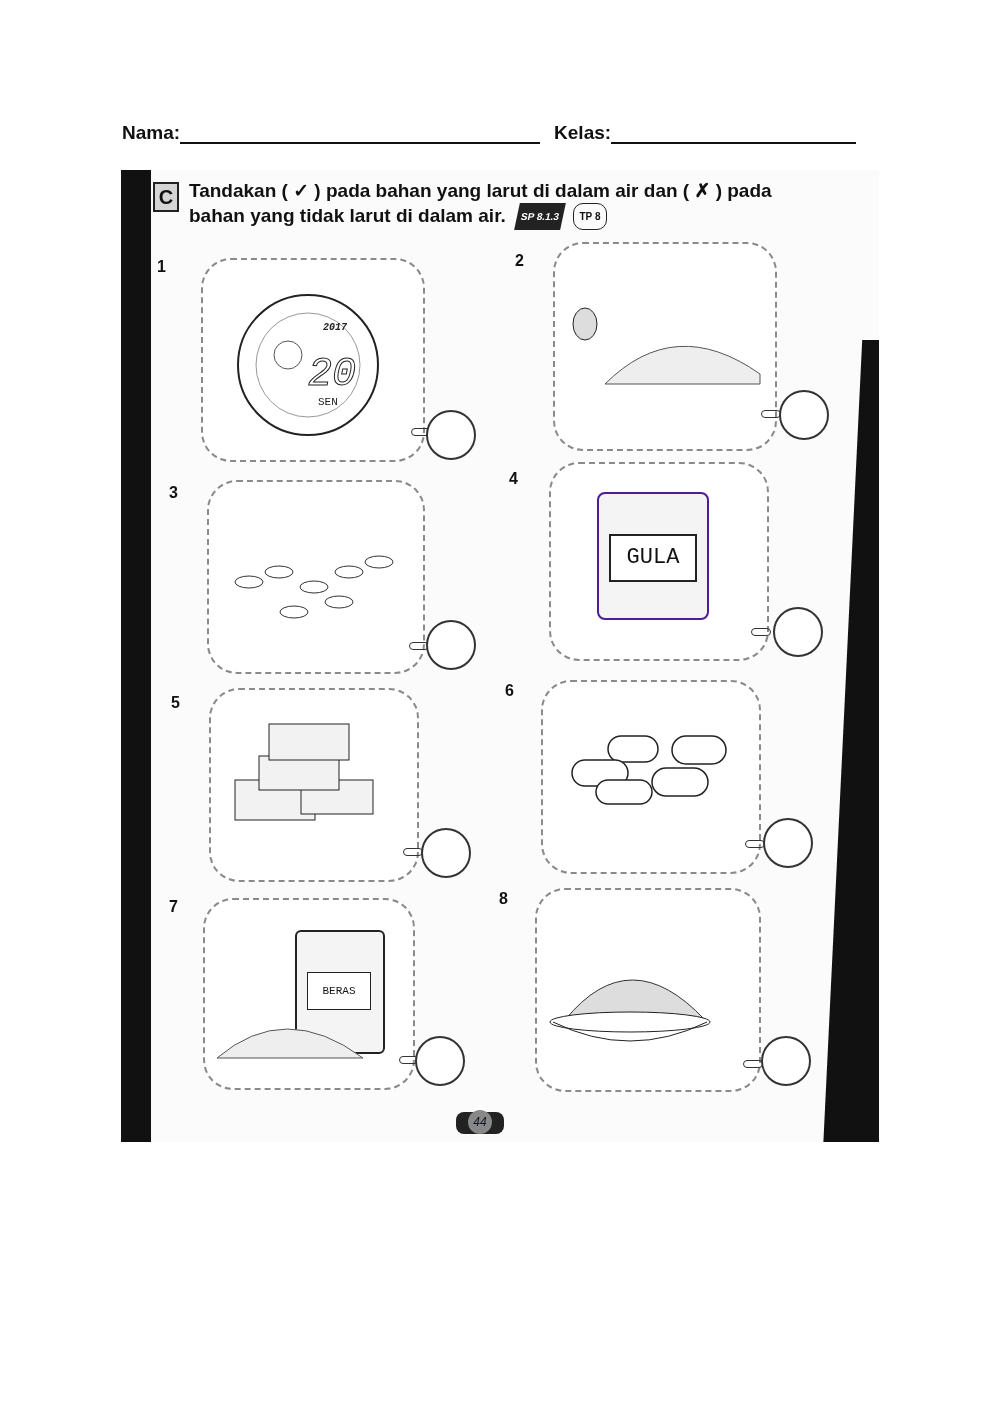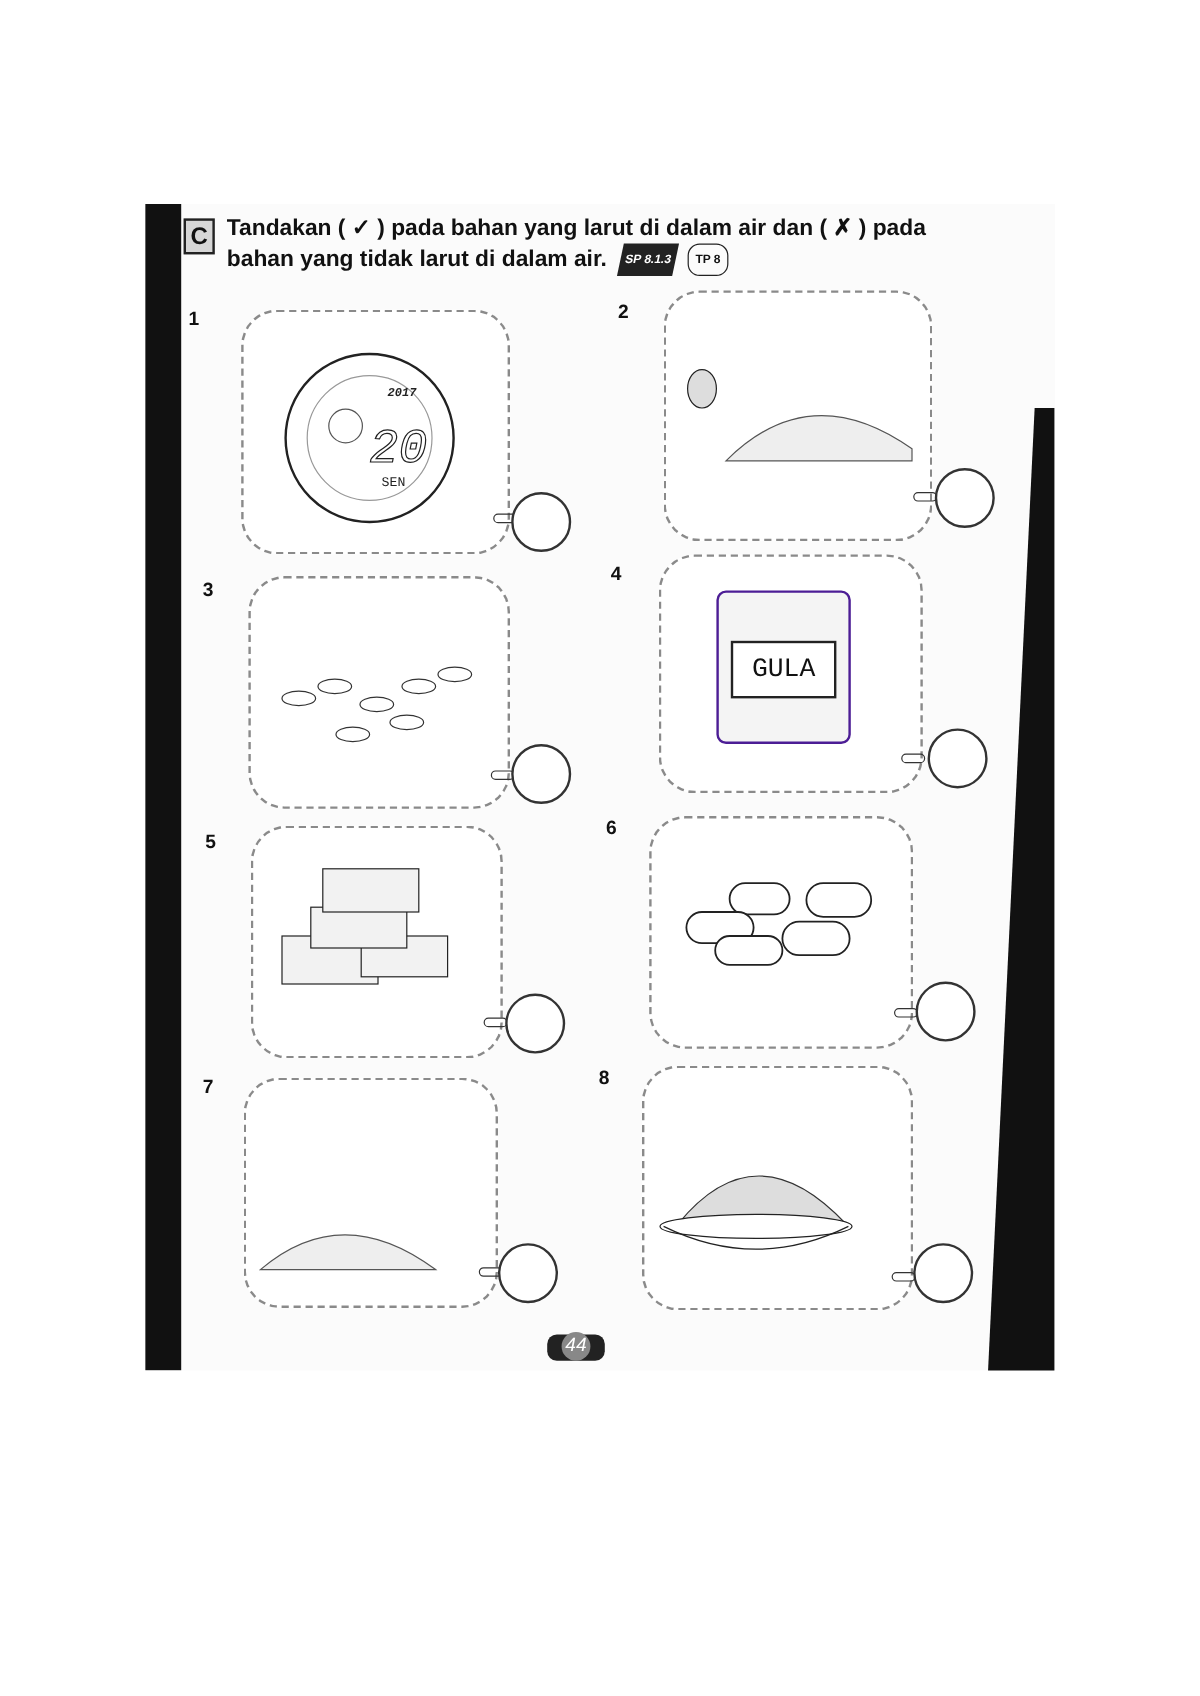--- a/index.html
+++ b/index.html
@@ -14,27 +14,35 @@
   .qletter{width:22px;height:26px;background:#d6d6d6;border:2px solid #222;font-weight:bold;font-size:20px;text-align:center;line-height:26px;margin-top:4px;}
   .qtext{font-size:19px;font-weight:bold;line-height:25px;width:620px;}
   .badge-sp{display:inline-block;background:#222;color:#fff;font-size:10px;padding:1px 4px;transform:skewX(-12deg);margin-left:6px;vertical-align:middle;}
   .badge-tp{display:inline-block;border:1.5px solid #222;border-radius:10px;font-size:10px;padding:0 6px;vertical-align:middle;margin-left:4px;}
   .item{position:absolute;}
   .item .num{position:absolute;font-weight:bold;font-size:16px;}
   .card{position:absolute;border:2px dashed #8a8a8a;border-radius:30px;background:#fff;font-family:Liberation Mono, monospace;}
   .circle{position:absolute;width:46px;height:46px;border:2px solid #333;border-radius:50%;background:#fff;}
   .clip{position:absolute;width:18px;height:6px;border:1.5px solid #333;border-radius:4px;}
   .pagenum{position:absolute;left:335px;top:942px;width:48px;height:22px;background:#222;border-radius:8px;}
-  .pagenum span{position:absolute;left:12px;top:-2px;width:24px;height:24px;border-radius:50%;background:#888;color:#ffffff;font-size:16px;text-align:center;line-height:24px;font-style:italic;}
+  .pagenum span{position:absolute;left:12px;top:-2px;width:24px;height:24px;border-radius:50%;background:#888;color:#0f172a;font-size:12px;text-align:center;line-height:24px;font-style:italic;}
   .pic{position:absolute;}
 </style>
 </head>
 <body>
 
 <div class="header">
+  <div class="field">
+    <span>Nama:</span>
+    <span class="line" style="width:360px"></span>
+  </div>
+  <div class="field">
+    <span>Kelas:</span>
+    <span class="line" style="width:245px"></span>
+  </div>
 </div>
 
 <div class="scan">
   <div class="leftbar"></div>
   <div class="rightbar"></div>
 
   <div class="qhead">
     <div class="qletter">C</div>
     <div class="qtext">
       <span>Tandakan ( ✓ ) pada bahan yang larut di dalam air dan ( ✗ ) pada bahan yang tidak larut di dalam air.</span>
@@ -130,20 +138,23 @@
         </g>
       </svg>
     </div>
     <div class="clip" style="left:624px;top:670px"></div>
     <div class="circle" style="left:642px;top:648px"></div>
   </div>
 
   <div class="item">
     <div class="num" style="left:48px;top:728px">7</div>
     <div class="card" style="left:82px;top:728px;width:208px;height:188px">
+      <div class="pic" style="left:90px;top:30px;width:86px;height:120px;border:2px solid #222;border-radius:6px;background:#f4f4f4">
+        <div style="position:absolute;left:10px;top:40px;width:62px;height:36px;border:1.5px solid #222;background:#fff;font-size:11px;text-align:center;line-height:36px">BERAS</div>
+      </div>
       <svg class="pic" style="left:10px;top:110px" width="150" height="50">
         <path d="M2 48 Q70 -10 148 48 Z" fill="#eee" stroke="#555"></path>
       </svg>
     </div>
     <div class="clip" style="left:278px;top:886px"></div>
     <div class="circle" style="left:294px;top:866px"></div>
   </div>
 
   <div class="item">
     <div class="num" style="left:378px;top:720px">8</div>

